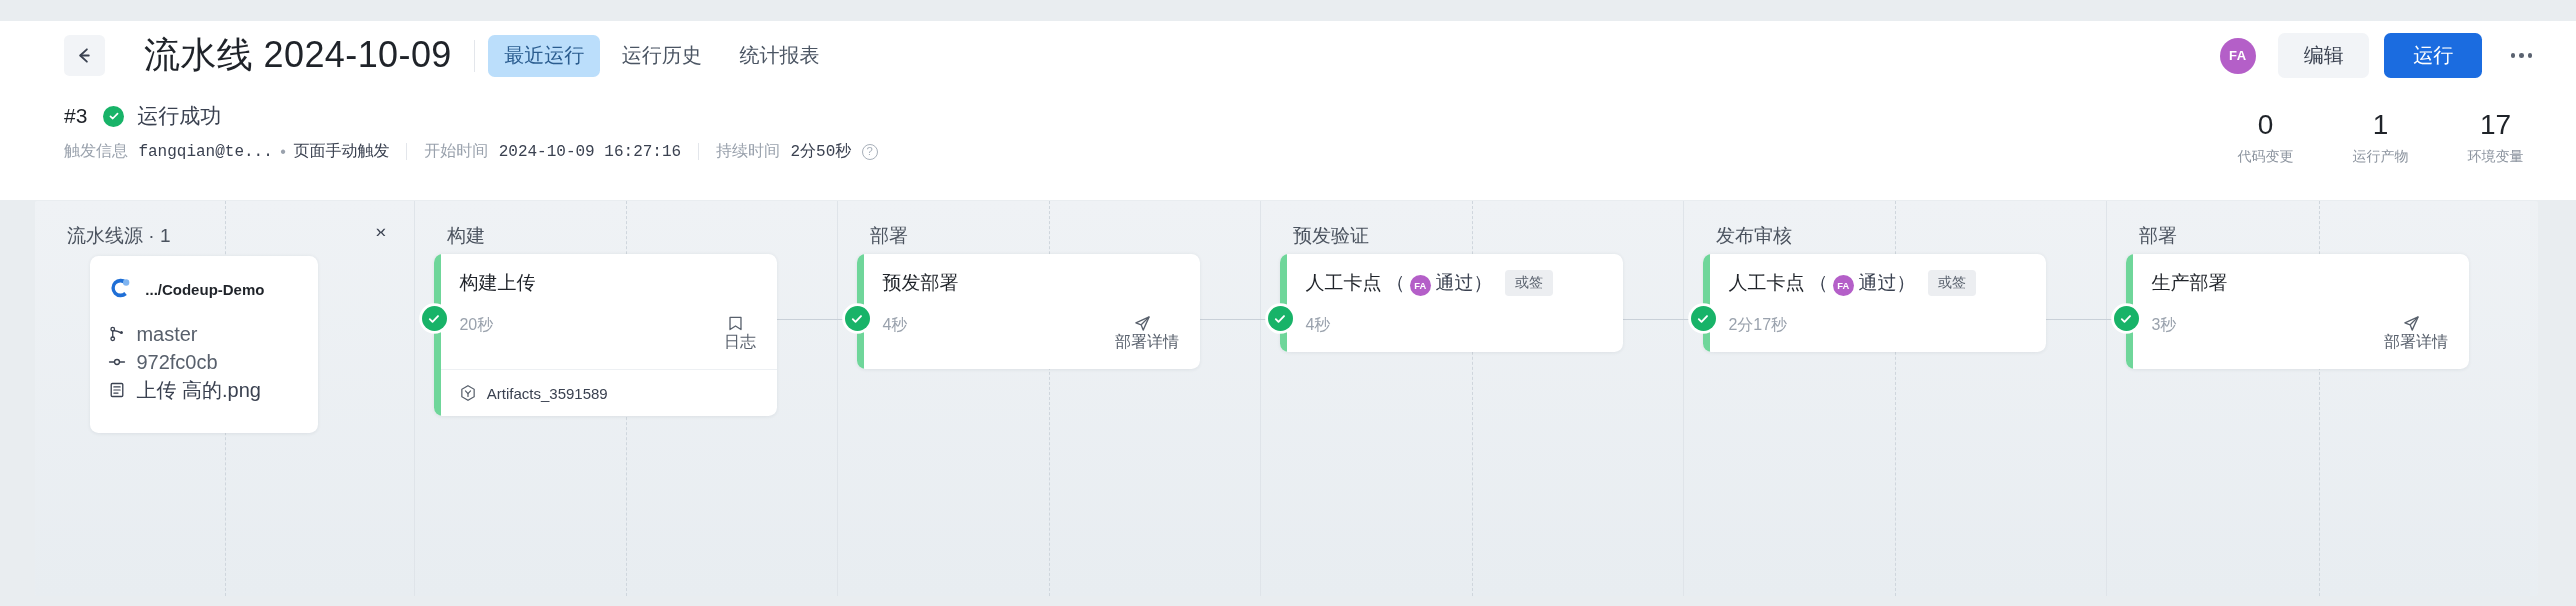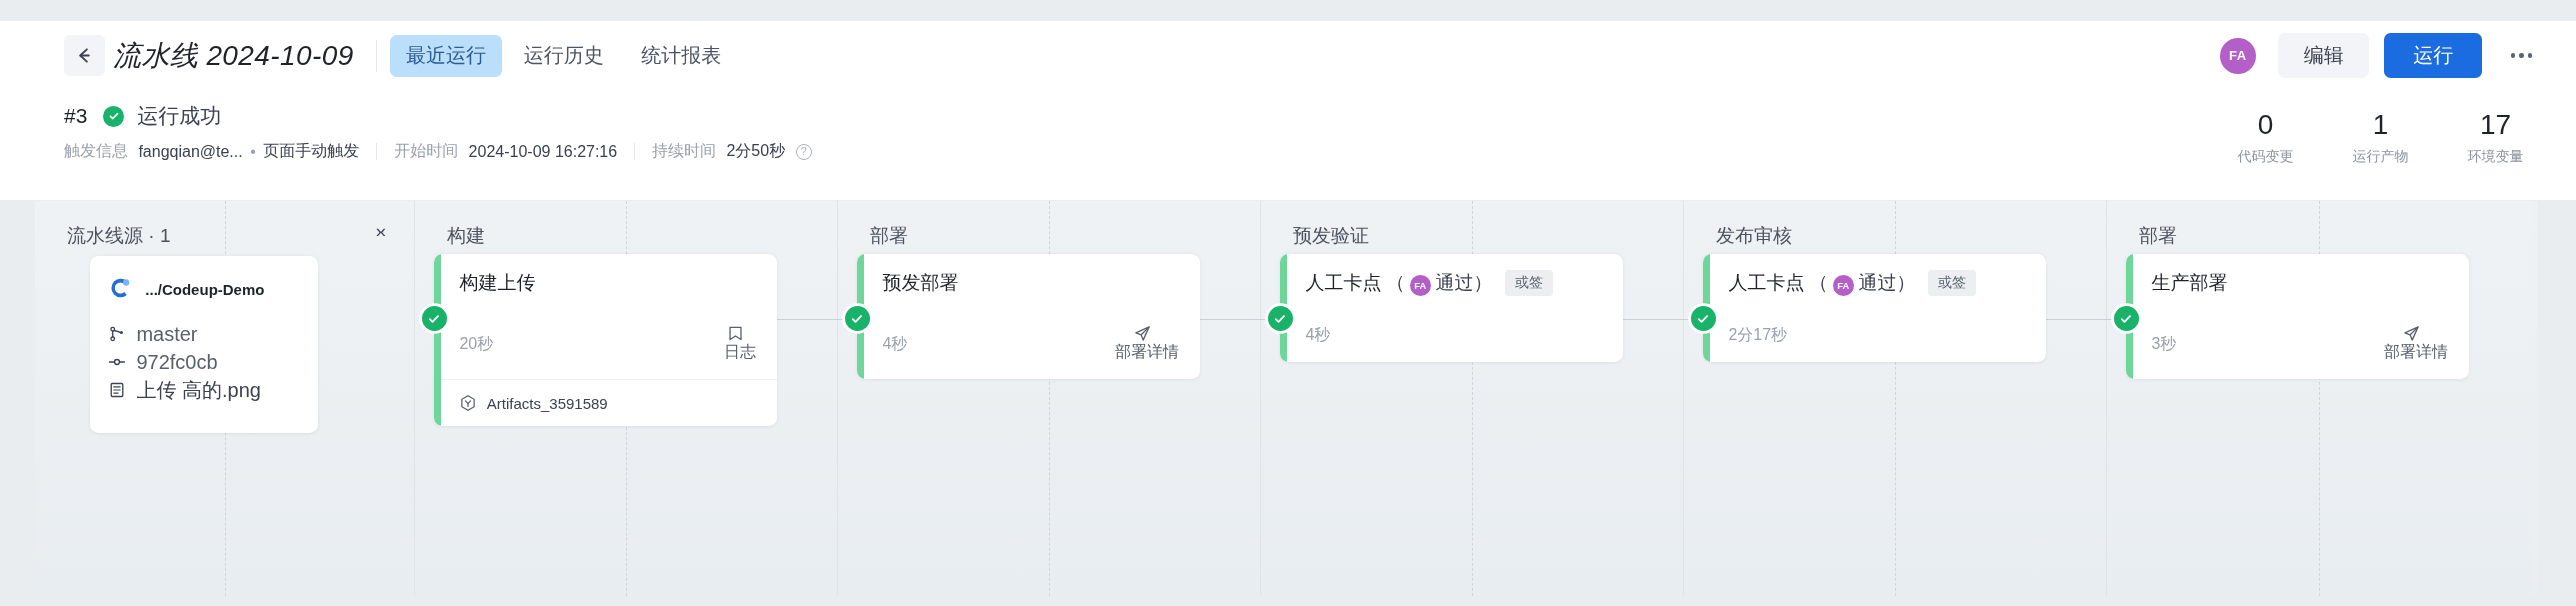--- a/index.html
+++ b/index.html
@@ -18,22 +18,22 @@
     display: flex; align-items: center;
   }
   .back-btn {
     width: 41px; height: 41px; margin-left: 64px;
     background: #f2f4f7; border-radius: 5.6px;
     display: flex; align-items: center; justify-content: center;
     cursor: pointer; flex: none;
   }
   .back-btn svg { display: block; }
   .title {
-    margin-left: 8px; font-size: 28px; color: #1f2329;
-    letter-spacing: 0.4px; white-space: nowrap; flex: none; font-style: italic;
+    margin-left: 39px; font-size: 36px; color: #1f2329;
+    letter-spacing: 0.4px; white-space: nowrap; flex: none;
   }
   .title-divider {
     width: 0.9px; height: 32px; background: #e3e6eb; margin-left: 22.6px; flex: none;
   }
   .tabs { display: flex; align-items: flex-end; margin-left: 13px; flex: none; }
   .tab {
     font-size: 20px; color: #4b5563; padding: 7.5px 16px; border-radius: 6.6px;
     white-space: nowrap; cursor: pointer; margin-right: 5.6px;
   }
   .tab.active { background: #bbdefb; color: #2a5c8f; }
@@ -77,21 +77,21 @@
     width: 21px; height: 21px; border-radius: 50%; background: #18b368;
     margin-left: 16px; display: flex; align-items: center; justify-content: center; flex: none;
   }
   .run-status { margin-left: 13px; font-size: 21px; color: #3a4150; }
 
   .run-line2 {
     position: absolute; left: 64px; top: 52px;
     display: flex; align-items: center; font-size: 16px; white-space: nowrap;
   }
   .meta-label { color: #9aa2ad; }
-  .meta-val { color: #3a4150; margin-left: 10.4px; }
+  .meta-val { color: #3a4150; margin-left: 10.4px; font-family: Liberation Mono, monospace; }
   .meta-dot { color: #9aa2ad; margin: 0 7.5px; }
   .meta-sep { width: 0.9px; height: 17px; background: #e3e6eb; margin: 0 17px; }
   .q-icon {
     width: 16px; height: 16px; border-radius: 50%; border: 1.3px solid #a8b0ba;
     color: #a8b0ba; font-size: 11.3px; line-height: 13px; text-align: center;
     margin-left: 10.4px; cursor: pointer;
   }
 
   .stats {
     position: absolute; right: 40px; top: 19px; display: flex; align-items: flex-start;
@@ -167,22 +167,22 @@
     width: 21px; height: 21px; border-radius: 50%; background: #b45fc8; color: #fff;
     display: inline-flex; align-items: center; justify-content: center;
     font-size: 9.4px; font-weight: bold; margin: 0 4.7px; flex: none;
   }
   .job-pass { font-size: 19px; color: #3a4150; }
   .tag-or {
     margin-left: 12.2px; background: #eceef1; color: #58606c;
     font-size: 14px; padding: 3.8px 10.4px; border-radius: 3.8px; flex: none;
   }
   .job-sub {
-    display: flex; align-items: center; justify-content: space-between;
-    margin-top: 29px;
+    display: flex; justify-content: space-between;
+    margin-top: 19px;
   }
   .job-dur { font-size: 16px; color: #9aa2ad; }
   .job-link {
     display: flex; align-items: center; font-size: 16px; color: #58606c; cursor: pointer; flex-direction: column;
   }
   .job-link .ico { margin-right: 8.5px; display: flex; }
   .job-foot {
     border-top: 0.9px solid #edf0f3; padding: 14px 21px 14px 25.4px;
     display: flex; align-items: center;
   }

